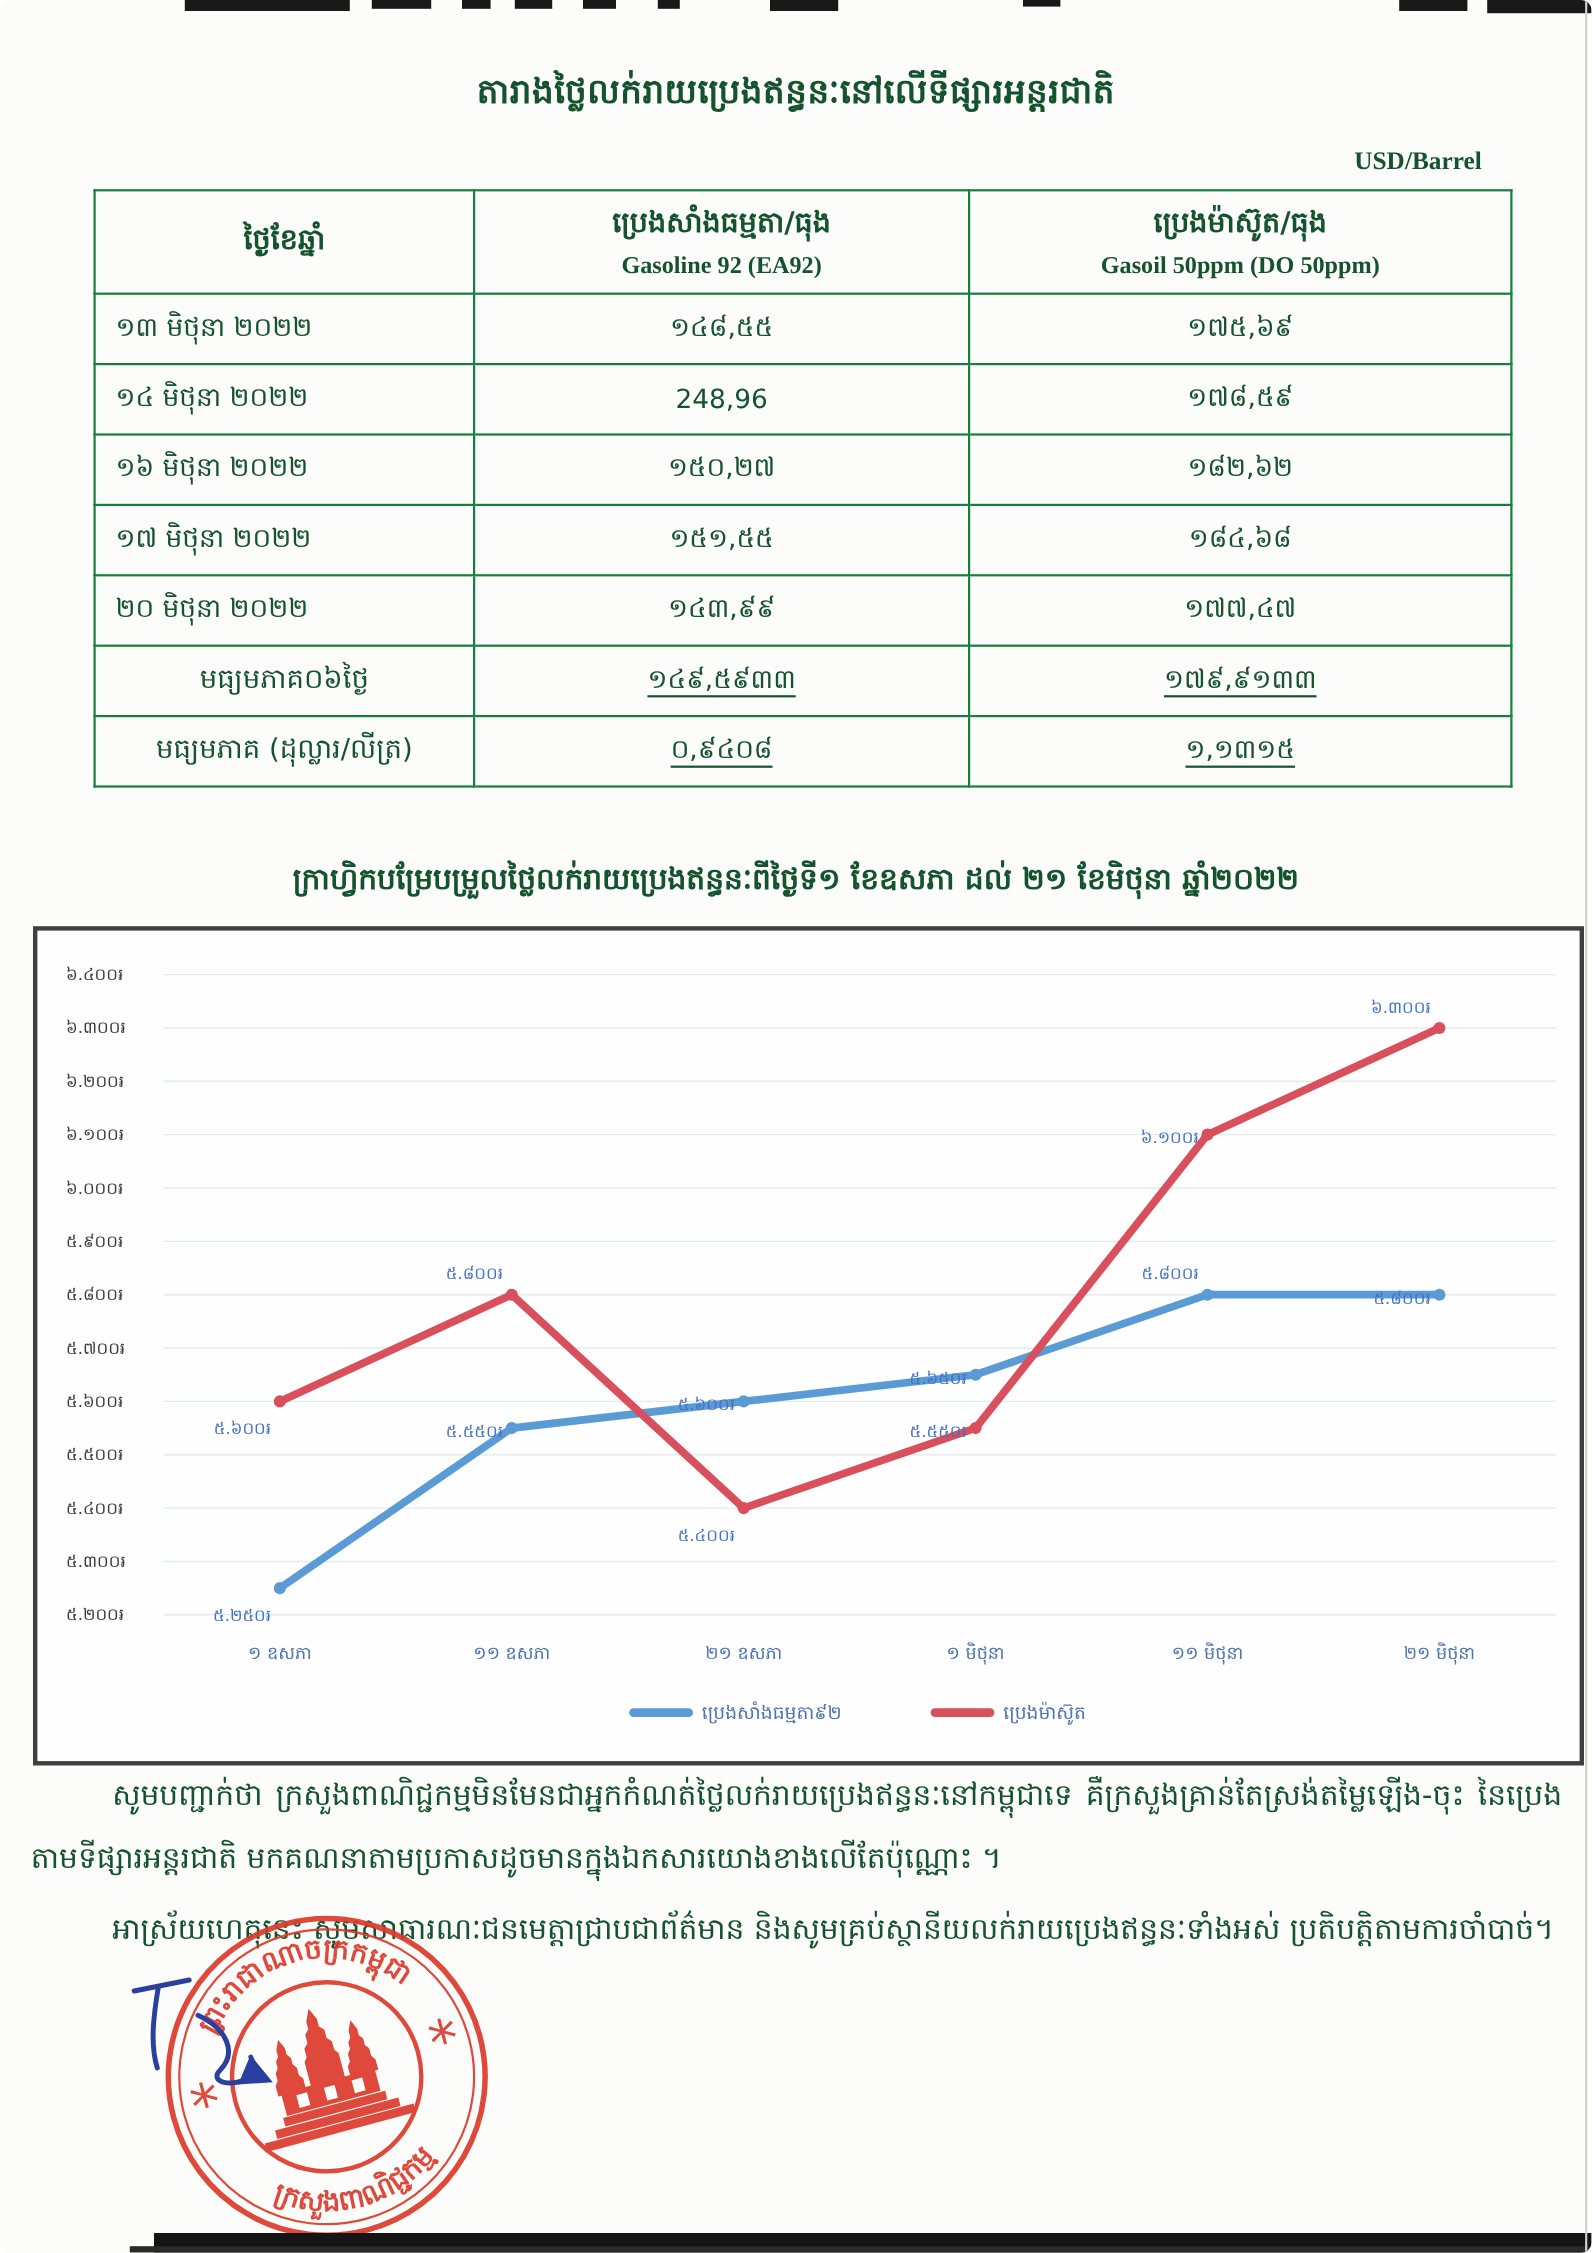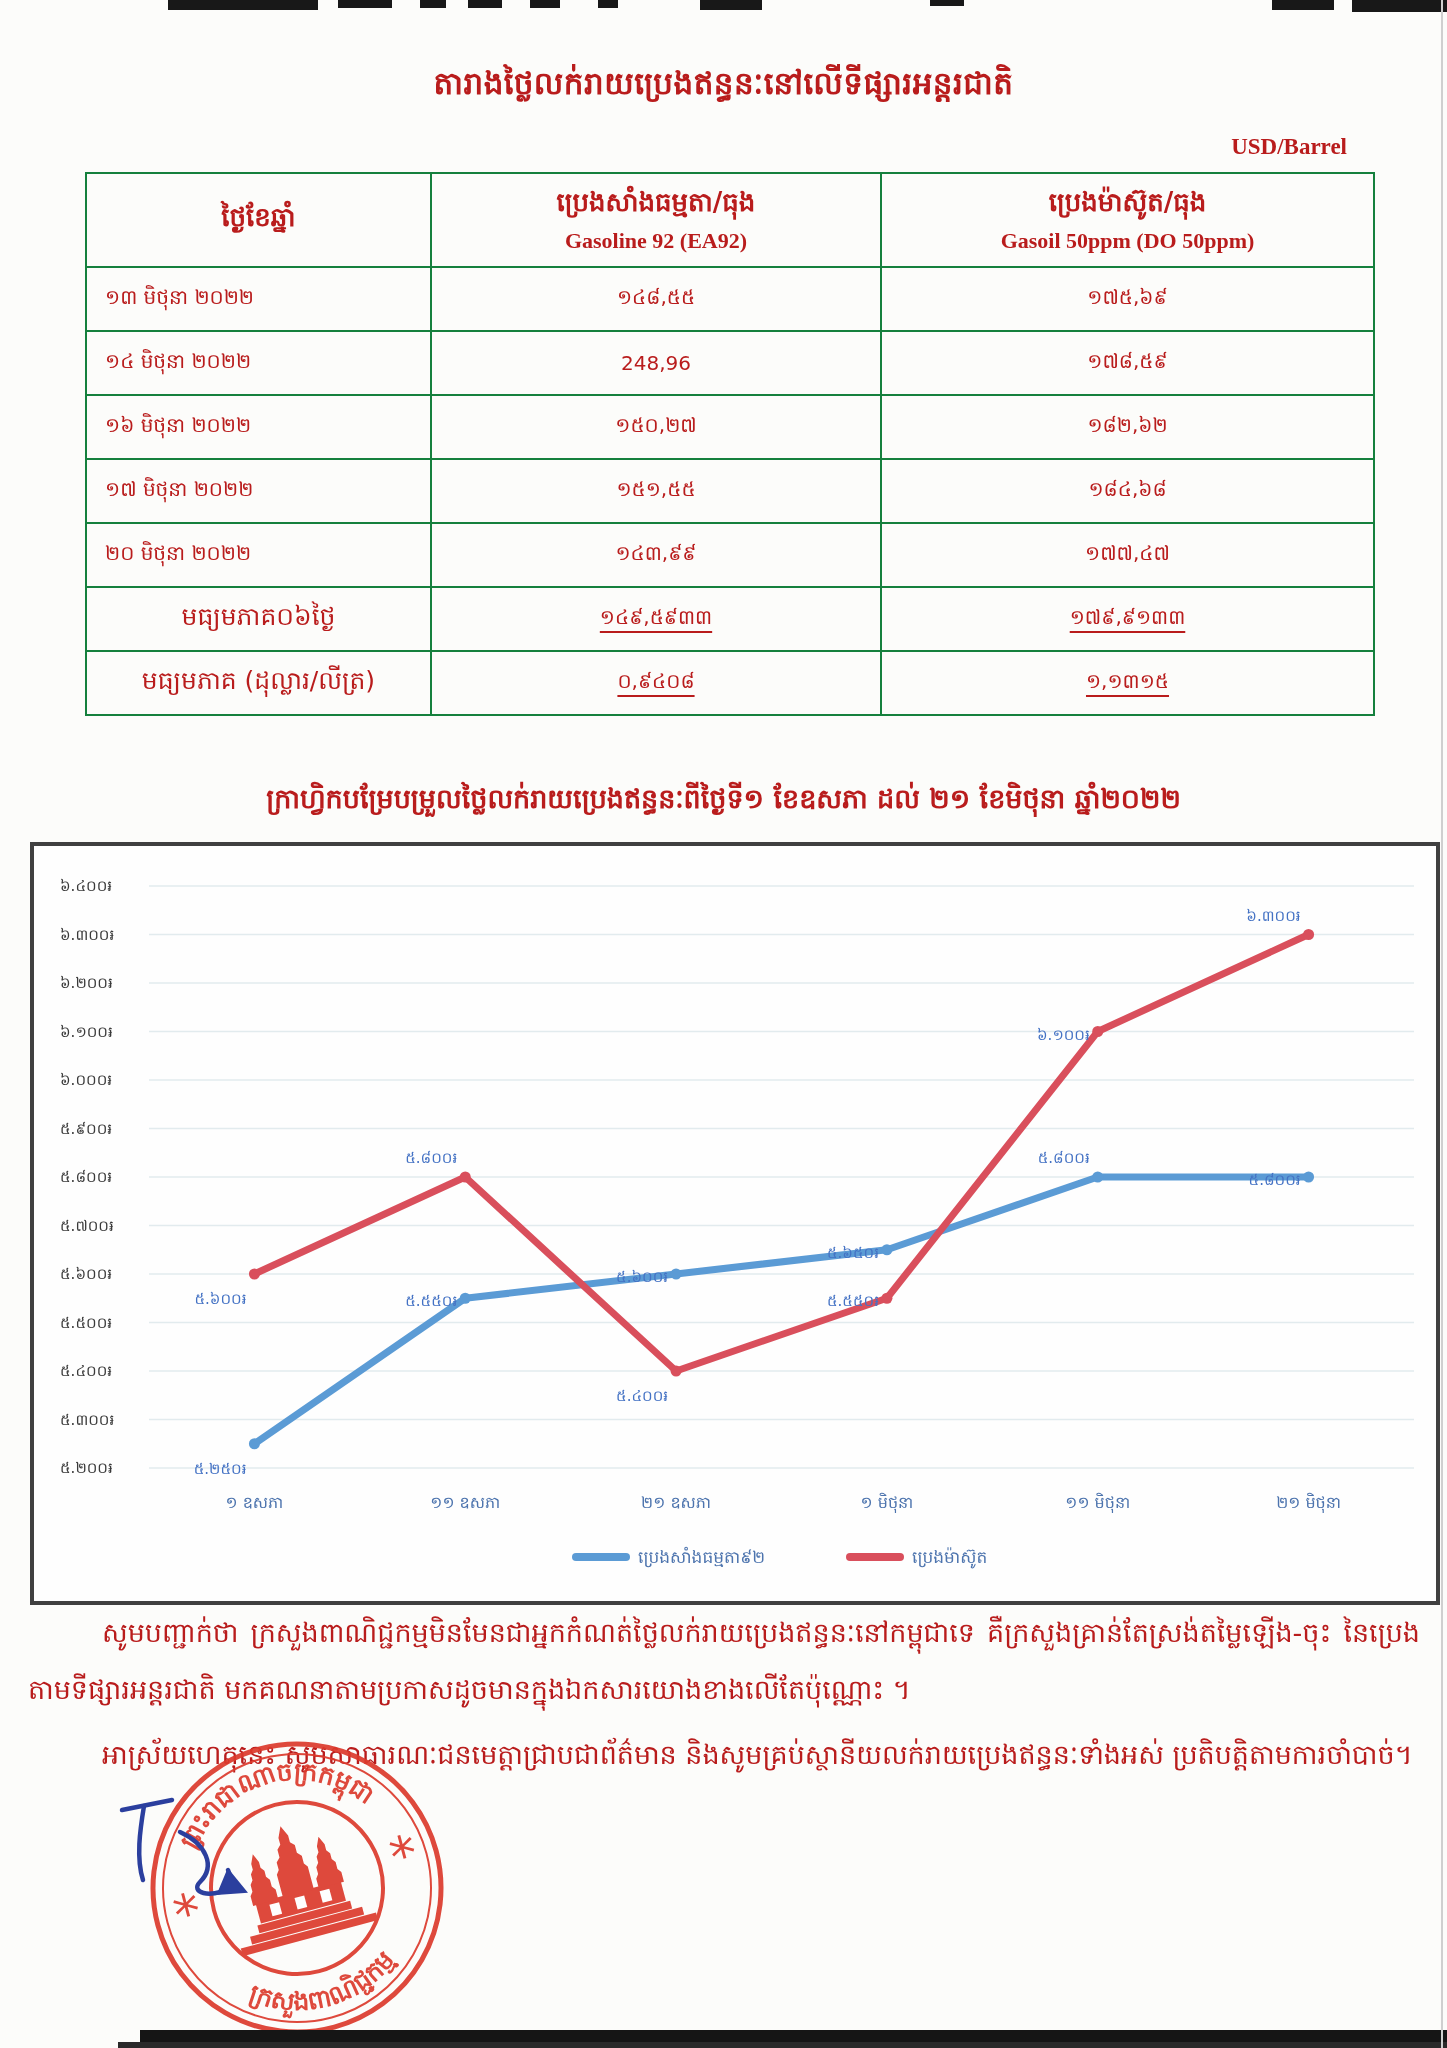--- a/index.html
+++ b/index.html
@@ -1,19 +1,20 @@
 <!DOCTYPE html>
 <html><head>
 <meta charset="utf-8">
 <style>
   html,body{margin:0;padding:0;}
   .page{
     position:relative; width:1447px; height:2048px; overflow:hidden;
-    background:#fcfcfa; color:#b91c1c;
+    background:#fcfcfa; color:#14532d;
     font-family:"DejaVu Sans","Liberation Sans",sans-serif;
+    border-radius:10px;
   }
   
   .artifact{position:absolute; background:#181818; z-index:7;}
   .edge-line{position:absolute; top:0; right:4px; width:2px; height:2048px; background:#cfcfcf; z-index:7;}
   .bottom-bar{position:absolute; left:140px; top:2030px; width:1307px; height:18px; background:#151515; z-index:6;}
   .bottom-bar2{position:absolute; left:118px; top:2042px; width:1329px; height:6px; background:#2a2a2a; z-index:6;}
 
   .doc-title{
     position:absolute; top:64px; left:0; width:100%;
     text-align:center; font-size:31px; font-weight:700; letter-spacing:.5px;
@@ -24,21 +25,21 @@
   }
 
   table.price-table{
     position:absolute; left:85px; top:172px; width:1288px;
     border-collapse:collapse; table-layout:fixed;
   }
   .price-table th,.price-table td{border:2px solid #15803d; padding:0;}
   .price-table thead th{height:92px; vertical-align:middle; text-align:center;}
   .price-table thead .kh{font-size:26px; font-weight:700;}
   .price-table thead .en{font-family:"Liberation Serif",serif; font-size:22px; font-weight:700; margin-top:4px;}
-  .price-table tbody td{height:62px; font-size:20px; vertical-align:middle;}
+  .price-table tbody td{height:62px; font-size:24px; vertical-align:middle;}
   .price-table td.date{text-align:left; padding-left:18px;}
   .price-table td.val{text-align:center;}
   .price-table tr.summary td.date{text-align:center; padding-left:0; font-size:25px;}
   .price-table tr.summary td.val span{
     text-decoration:underline; text-underline-offset:7px; text-decoration-thickness:2px;
   }
 
   .chart-title{
     position:absolute; top:782px; left:0; width:100%;
     text-align:center; font-size:27px; font-weight:700;

